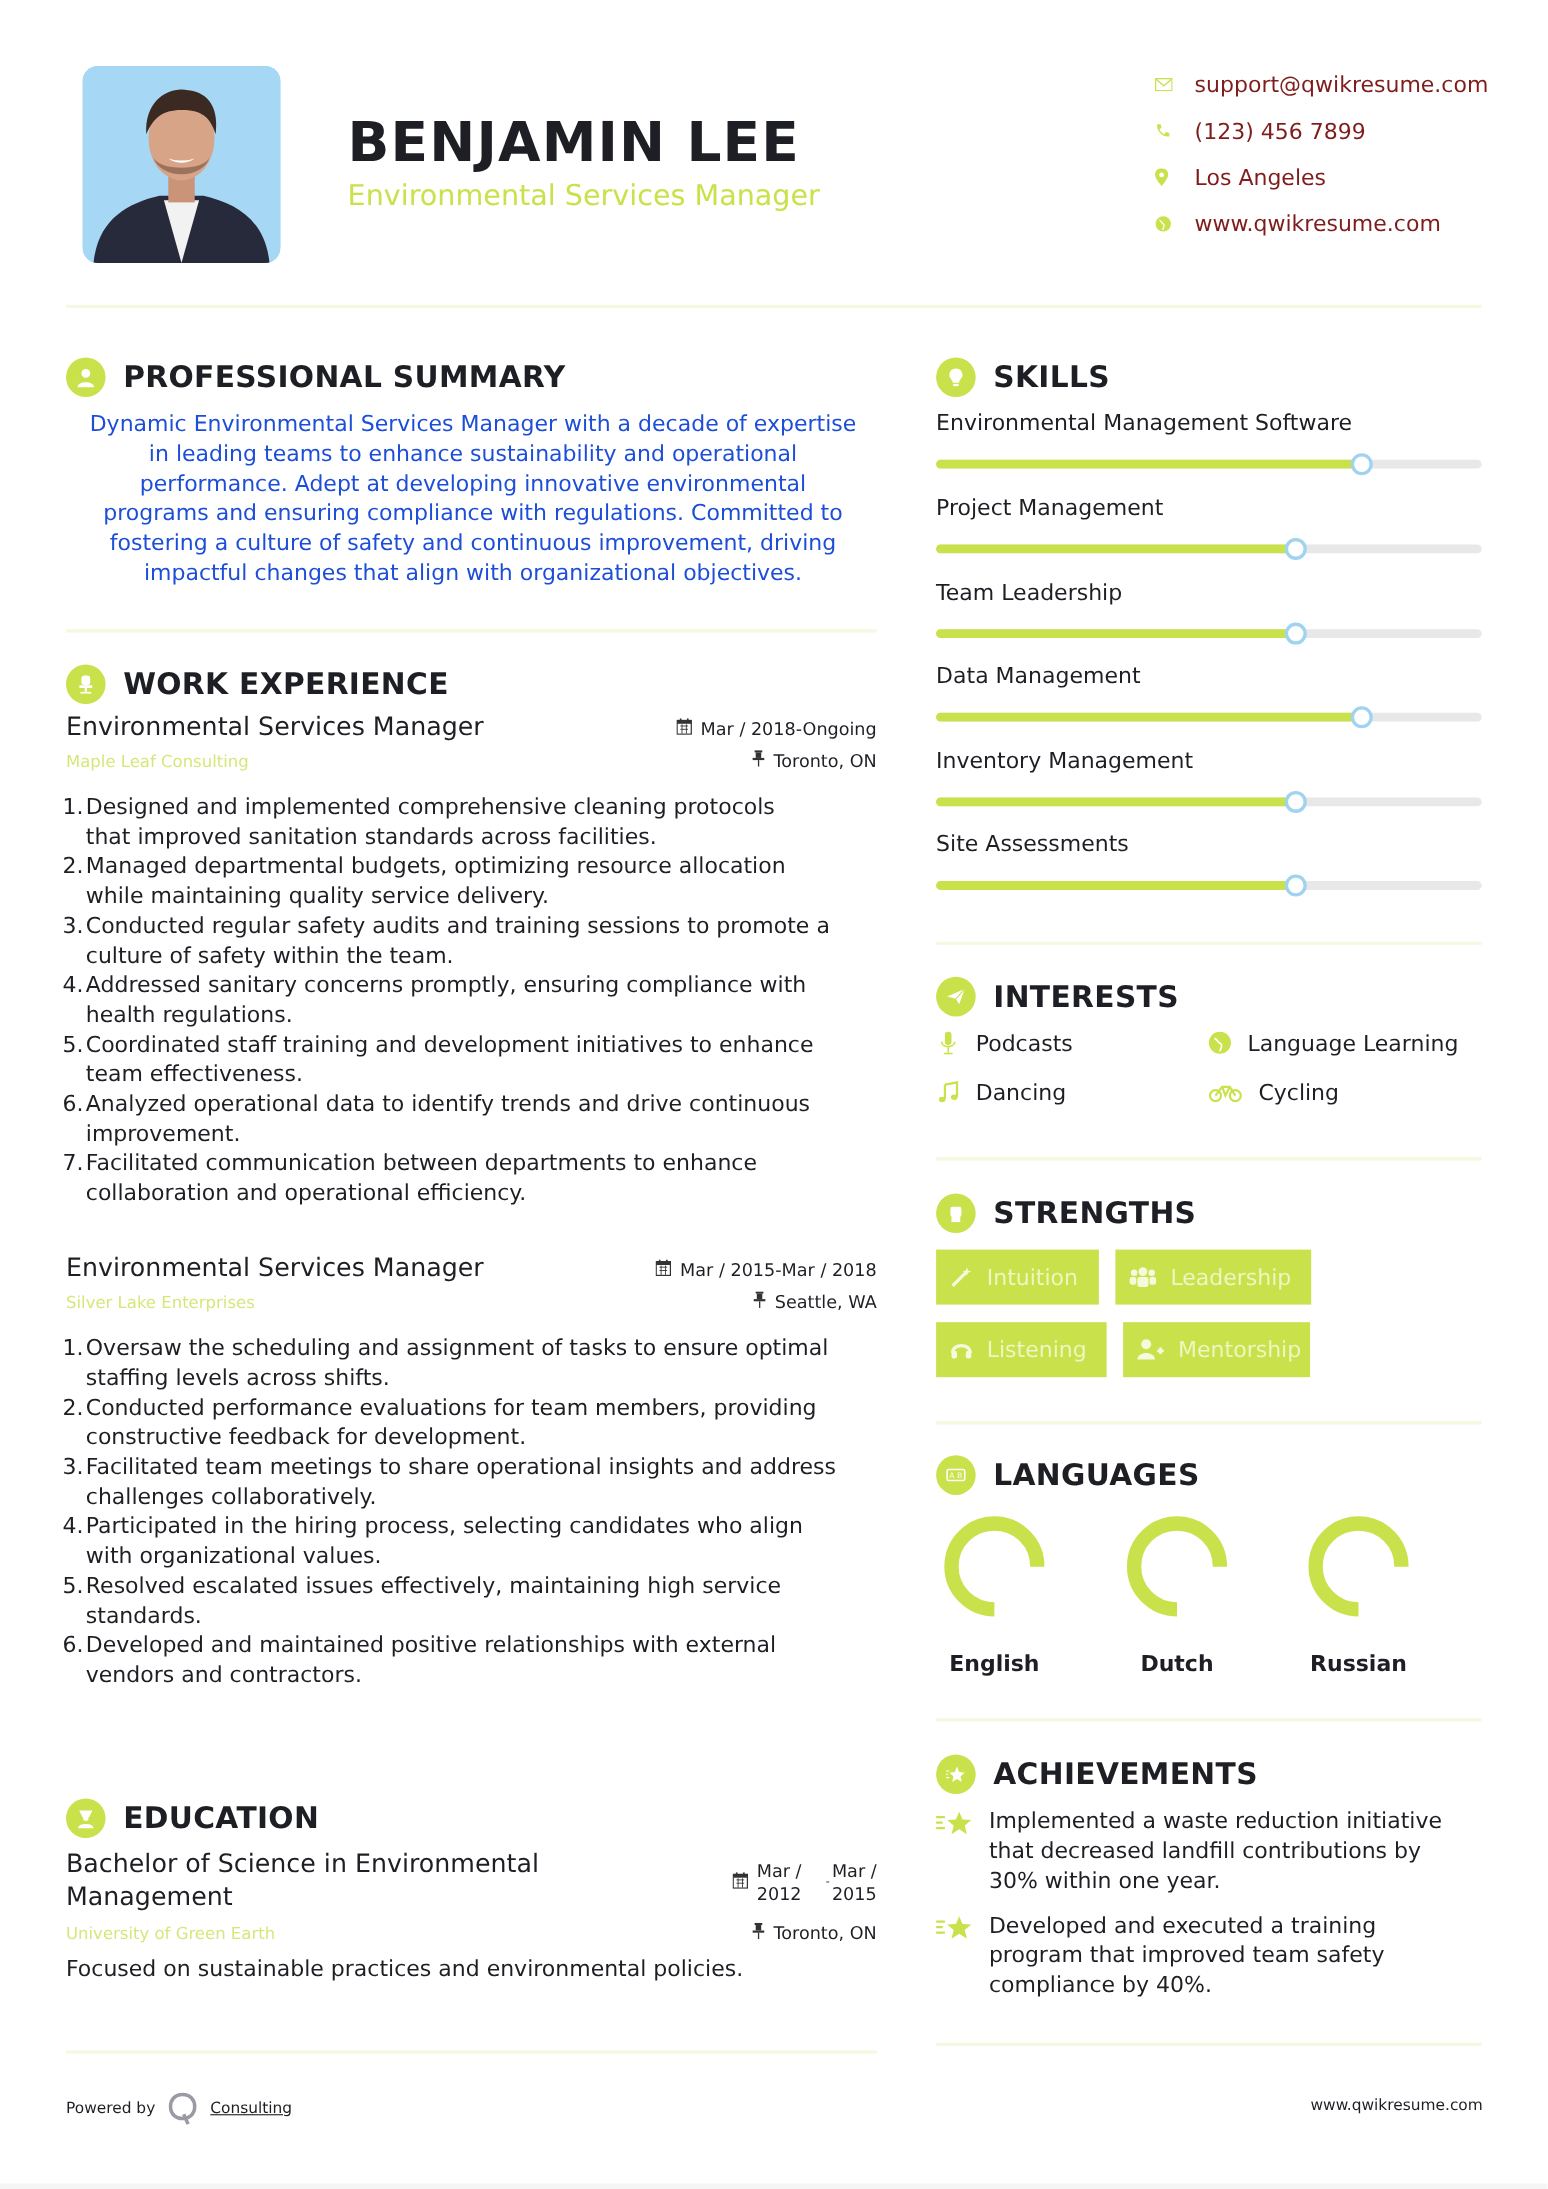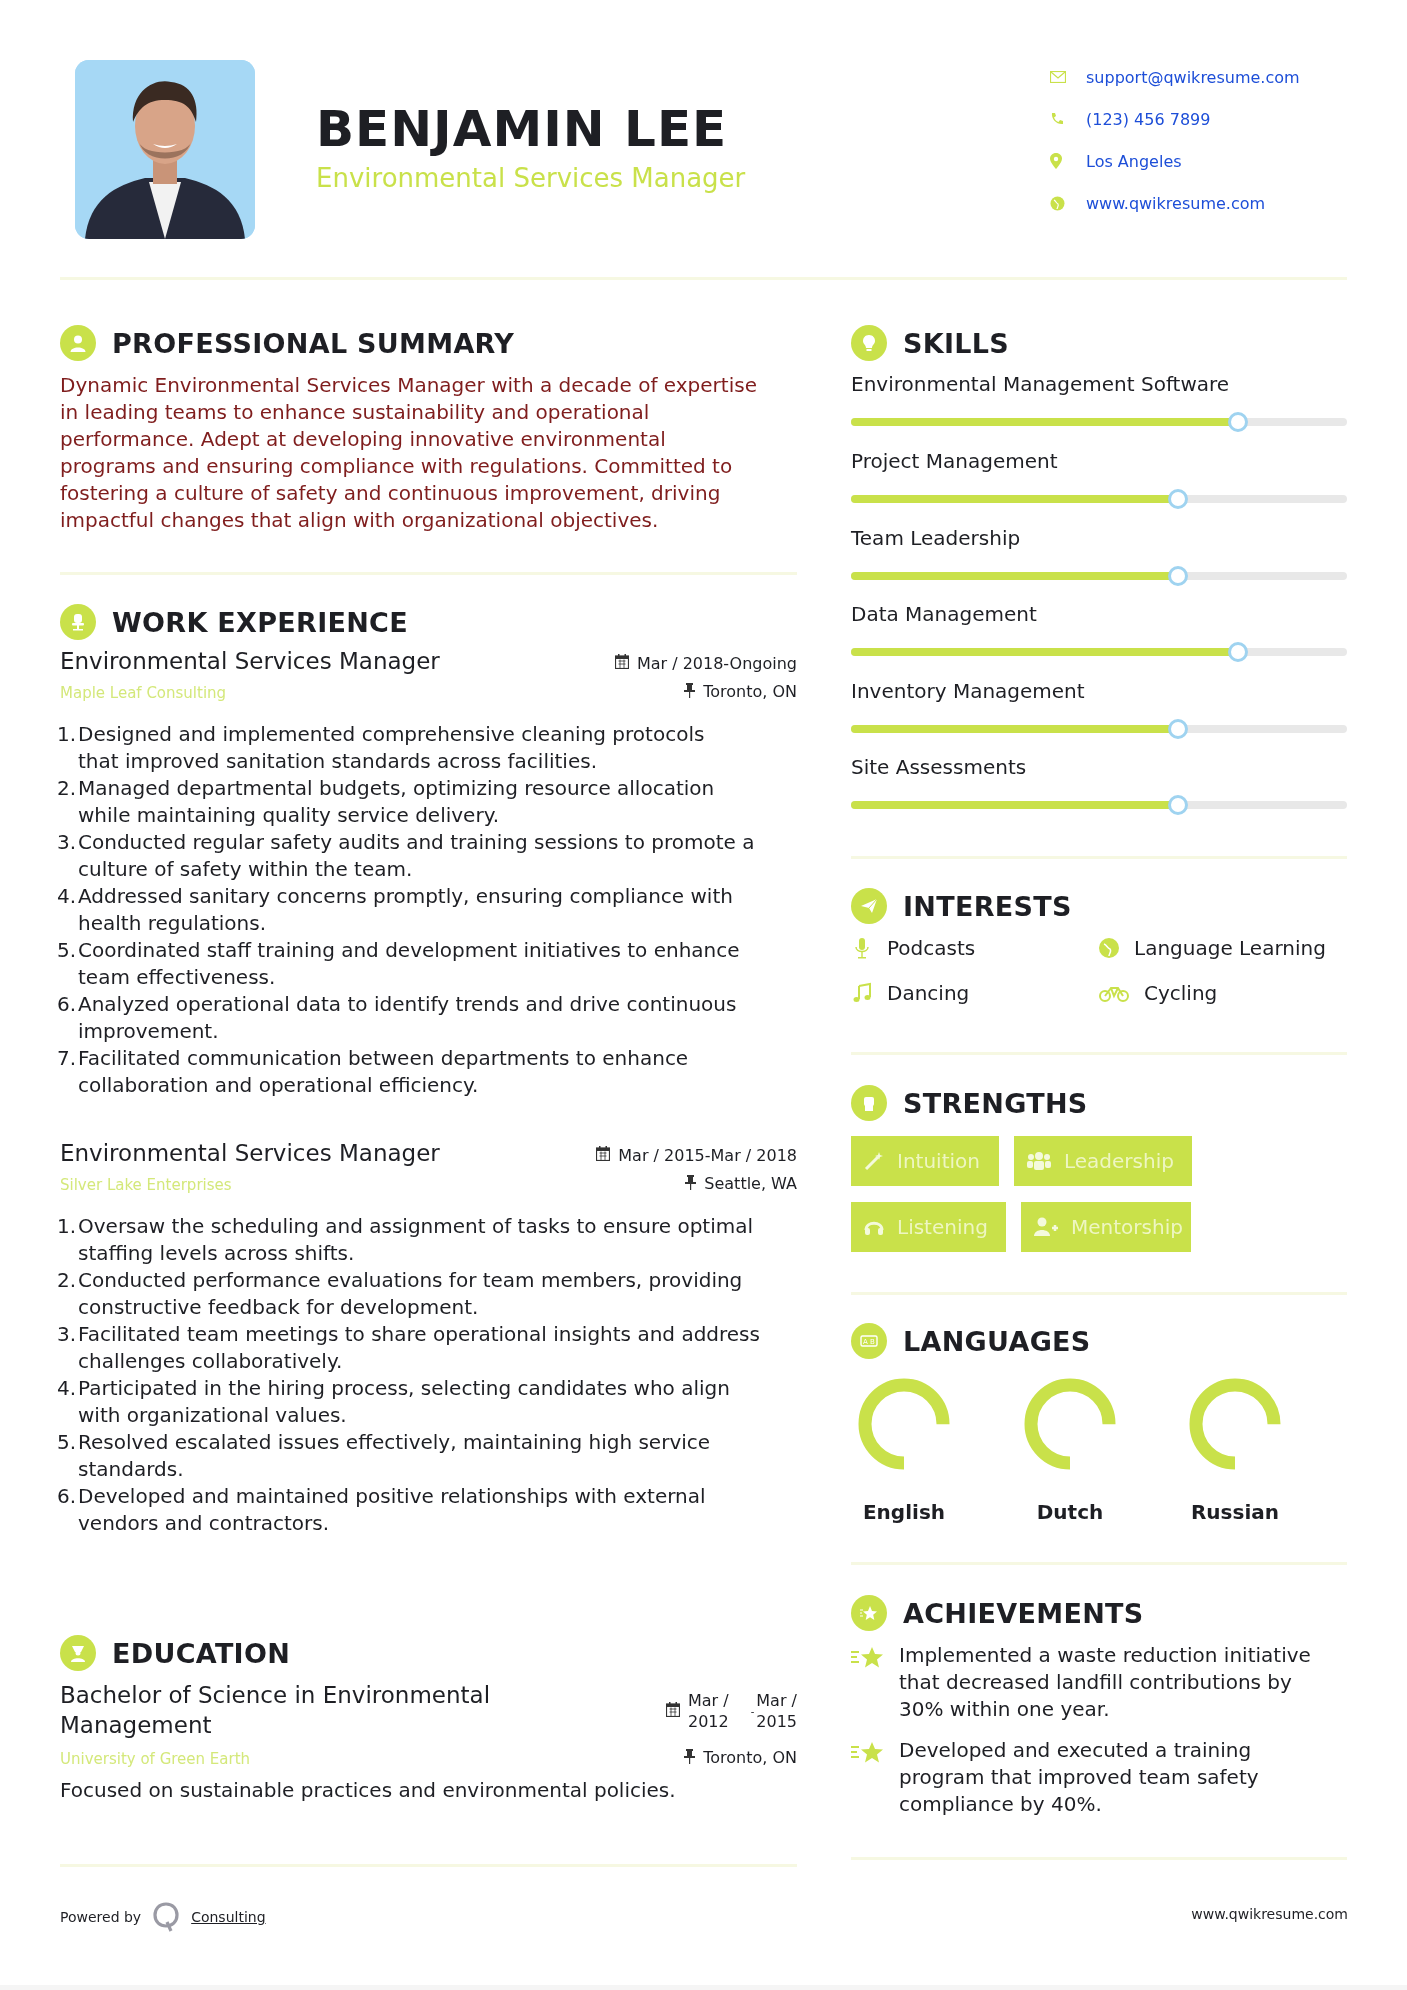--- a/index.html
+++ b/index.html
@@ -6,31 +6,31 @@
   html, body { width: 1407px; height: 1990px; background: #ffffff; }
   body { font-family: "DejaVu Sans", sans-serif; color: #1e1f24; position: relative; overflow: hidden; }
   .page { position: absolute; left: 0; top: 0; width: 1407px; height: 1990px; background: #fff; }
 
   
   .photo { position: absolute; left: 75px; top: 60px; width: 180px; height: 179px; border-radius: 14px; background: #a6d8f5; overflow: hidden; }
   .photo svg { width: 100%; height: 100%; display: block; }
   .name { position: absolute; left: 316px; top: 100px; font-size: 50px; font-weight: bold; letter-spacing: 1px; color: #1e1f24; }
   .title { position: absolute; left: 316px; top: 163px; font-size: 26px; color: #c9e14a; }
   .contacts { position: absolute; left: 1050px; top: 56px; width: 320px; }
-  .contact { display: flex; align-items: center; height: 42px; font-size: 16px; color: #1d4ed8; }
+  .contact { display: flex; align-items: center; height: 42px; font-size: 20px; color: #7f1d1d; }
   .contact .ic { width: 36px; color: #c9e14a; font-size: 15px; display: inline-flex; align-items: center; }
   .divider { position: absolute; height: 3px; background: #f6f8e2; }
 
   
   .sec-head { position: absolute; display: flex; align-items: center; }
   .sec-icon { width: 36px; height: 36px; border-radius: 50%; background: #c9e14a; display: inline-flex; align-items: center; justify-content: center; margin-right: 16px; }
   .sec-icon svg { width: 20px; height: 20px; }
   .sec-title { font-size: 27px; font-weight: bold; color: #1e1f24; letter-spacing: 0.3px; }
 
-  .para { position: absolute; font-size: 20px; line-height: 27px; color: #7f1d1d; }
+  .para { position: absolute; font-size: 20px; line-height: 27px; color: #1d4ed8; text-align: center; }
 
   
   .job { position: absolute; left: 60px; width: 737px; }
   .job-row { display: flex; justify-content: space-between; align-items: baseline; }
   .job-title { font-size: 23px; color: #1e1f24; }
   .job-meta { font-size: 16px; color: #1e1f24; display: flex; align-items: center; }
   .job-meta .mi { margin-right: 8px; font-size: 14px; }
   .company { font-size: 15px; color: #d4e87a; }
   ol.bullets { list-style: none; margin-top: 18px; }
   ol.bullets li { font-size: 20px; line-height: 27px; padding-left: 18px; position: relative; color: #1e1f24; }

